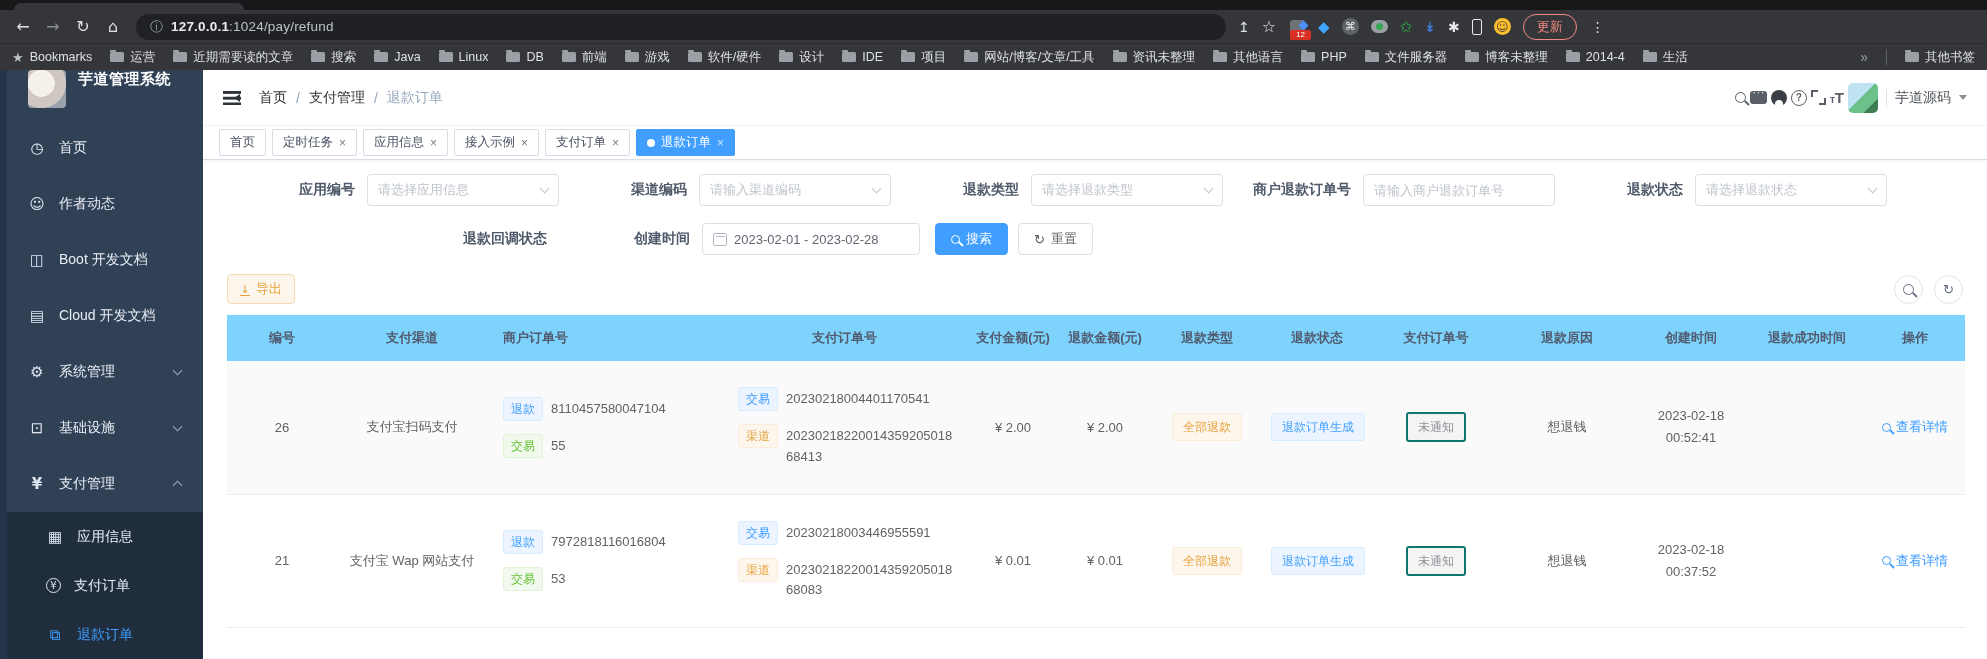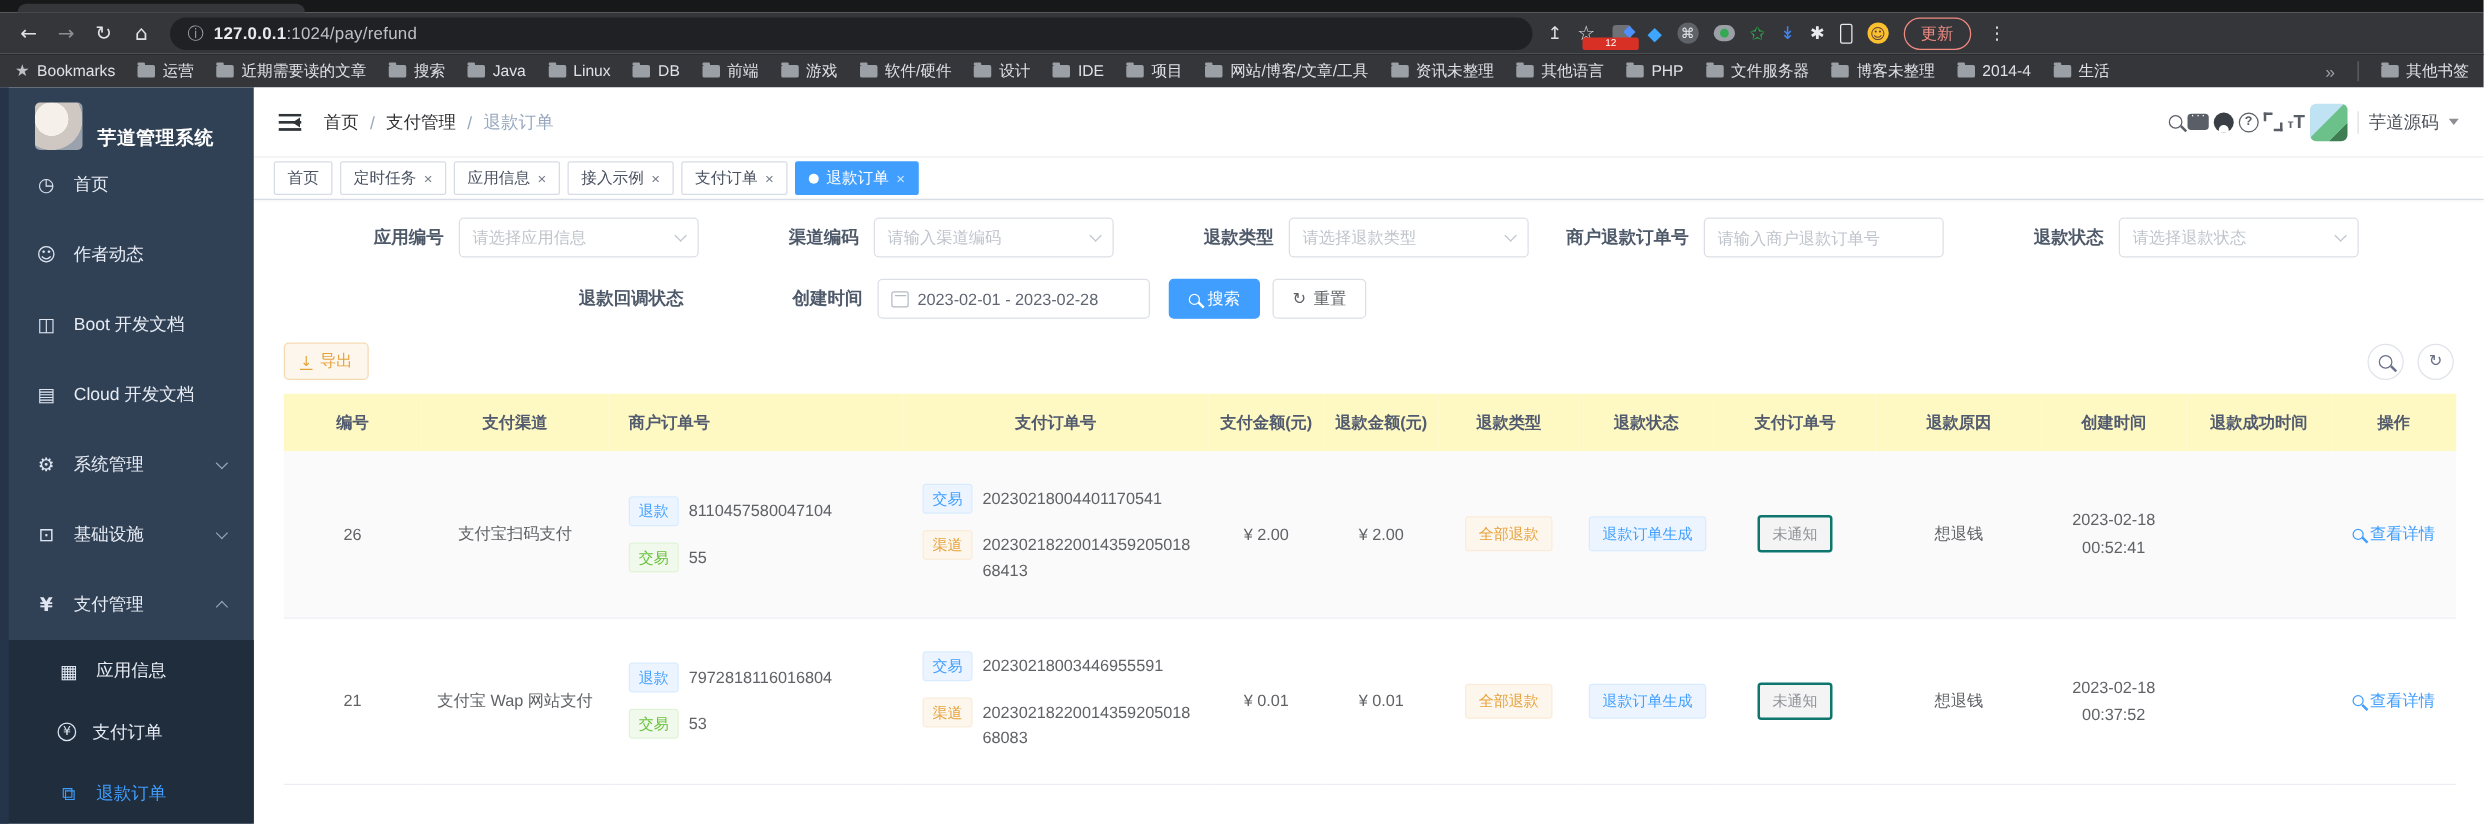--- a/index.html
+++ b/index.html
@@ -24,21 +24,21 @@
   .url-text { font-size:13.5px; color:#e8eaed; letter-spacing:.2px; white-space:nowrap; }
   .url-path { color:#bdc1c6; }
   .tb-right { display:flex; align-items:center; margin-left:8px; gap:12px; }
   .share-icon, .star-icon { color:#dfe1e5; font-size:14px; font-family:"DejaVu Sans",sans-serif; }
   .share-icon::before{content:"↥";} .star-icon::before{content:"☆"; font-size:16px;}
   .ext { position:relative; width:18px; height:18px; display:flex; align-items:center; justify-content:center; }
   .ext-panels { width:15px; height:14px; background:#6e7176; border-radius:3px; position:relative; }
   .ext-panels::after { content:""; position:absolute; right:-2px; top:2px; width:7px; height:7px;
     background:#4d90fe; transform:rotate(45deg); }
   .ext-badge { position:absolute; right:-5px; bottom:-4px; background:#d93025; color:#fff;
-    font-size:8px; line-height:10px; padding:0 18px; border-radius:2px; }
+    font-size:8px; line-height:10px; padding:0 6px; border-radius:2px; }
   .kite-icon{ color:#3ea6ff; font-size:15px; font-family:"DejaVu Sans",sans-serif;} .kite-icon::before{content:"◆";}
   .cmd-icon{ width:17px; height:17px; border-radius:50%; background:#5f6368; color:#e8eaed;
     display:flex; align-items:center; justify-content:center; font-size:11px; font-family:"DejaVu Sans",sans-serif;}
   .cmd-icon::before{content:"⌘";}
   .rec-icon{ width:17px; height:13px; border-radius:7px; background:#9aa0a6; position:relative;}
   .rec-icon::after{content:""; position:absolute; left:5px; top:3px; width:7px; height:7px; border-radius:50%; background:#34a853;}
   .gstar-icon{ color:#2bb24c; font-size:15px; font-family:"DejaVu Sans",sans-serif;} .gstar-icon::before{content:"✩";}
   .scroll-icon{ color:#4285f4; font-size:14px; font-family:"DejaVu Sans",sans-serif;} .scroll-icon::before{content:"↡";}
   .paw-icon{ color:#e8eaed; font-size:14px; font-family:"DejaVu Sans",sans-serif;} .paw-icon::before{content:"✱";}
   .phone-icon{ width:10px; height:16px; border:1.6px solid #e8eaed; border-radius:2px;}
@@ -59,21 +59,21 @@
   .folder-icon::before{content:""; position:absolute; top:-2px; left:0; width:6px; height:2px;
     background:#9aa0a6; border-radius:1px 1px 0 0;}
   .bm-spacer{ flex:1; }
   .bm-more::before{content:"»"; color:#9aa0a6; font-size:14px;}
   .bm-div{ width:1px; height:16px; background:#5f6368; }
 
   
   .app { display:flex; height:589px; }
   .sidebar { width:203px; background:#304156; flex:0 0 auto; display:flex; flex-direction:column; position:relative;}
   .sidebar::before{ content:""; position:absolute; left:0; top:0; bottom:0; width:7px; background:#26344a;}
-  .logo-row { height:62px; display:flex; align-items:flex-end; padding-left:28px; gap:12px; }
+  .logo-row { height:62px; display:flex; align-items:flex-start; padding-left:28px; gap:12px; }
   .logo-img { width:38px; height:38px; border-radius:4px;
     background:radial-gradient(circle at 35% 35%, #f5f0ea 0 38%, #cfc8c2 39% 70%, #9aa3ad 71%); }
   .logo-title { color:#fff; font-size:15px; font-weight:bold; letter-spacing:.5px; }
   .menu { flex:1; }
   .menu-item { height:56px; display:flex; align-items:center; padding:0 20px 0 28px; color:#e8edf5;
     font-size:14px; gap:13px; position:relative; }
   .menu-item .gi { color:#dfe6f1; }
   .submenu { background:#1f2d3d; }
   .submenu .menu-item { height:49px; padding-left:46px; }
   .menu-item.active { color:#409eff; }
@@ -169,21 +169,21 @@
   .toolbar-row { display:flex; align-items:center; margin-bottom:11px; }
   .btn.warn-plain { height:30px; background:#fdf6ec; border-color:#f5dab1; color:#e6a23c; padding:0 12px;}
   .dl-icon { width:10px; text-align:center; border-bottom:1.6px solid currentColor; line-height:1; }
   .dl-icon::before{ content:"↓"; font-family:"DejaVu Sans",sans-serif; font-size:11px; }
   .tb-tools { margin-left:auto; display:flex; gap:11px; }
   .circle-btn { width:29px; height:29px; border-radius:50%; border:1px solid #e0e3e9; background:#fff;
     display:flex; align-items:center; justify-content:center; color:#6b7widt3; color:#697086; }
 
   
   table { width:100%; border-collapse:collapse; table-layout:fixed; }
-  th { background:#fef9c3; font-size:13px; font-weight:bold; color:#515a6e; padding:14px 8px; }
+  th { background:#7dd3fc; font-size:13px; font-weight:bold; color:#515a6e; padding:14px 8px; }
   td { font-size:13px; color:#606266; padding:26px 8px; border-bottom:1px solid #ebeef5; vertical-align:middle; }
   tbody tr:first-of-type { background:#fafafa; }
   .c1{width:110px;} .c2{width:150px;} .c3{width:235px;} .c4{width:245px;} .c5{width:92px;}
   .c6{width:92px;} .c7{width:112px;} .c8{width:108px;} .c9{width:130px;} .c10{width:132px;}
   .c11{width:116px;} .c12{width:116px;} .c13{width:100px;}
   th.c3 { text-align:left; padding-left:16px; }
   th:not(.c3){ text-align:center; }
   td { text-align:center; }
   td.c2 { padding-left:6px; padding-right:6px; }
   td.c3, td.c4 { text-align:left; padding-left:16px; padding-right:10px; }

